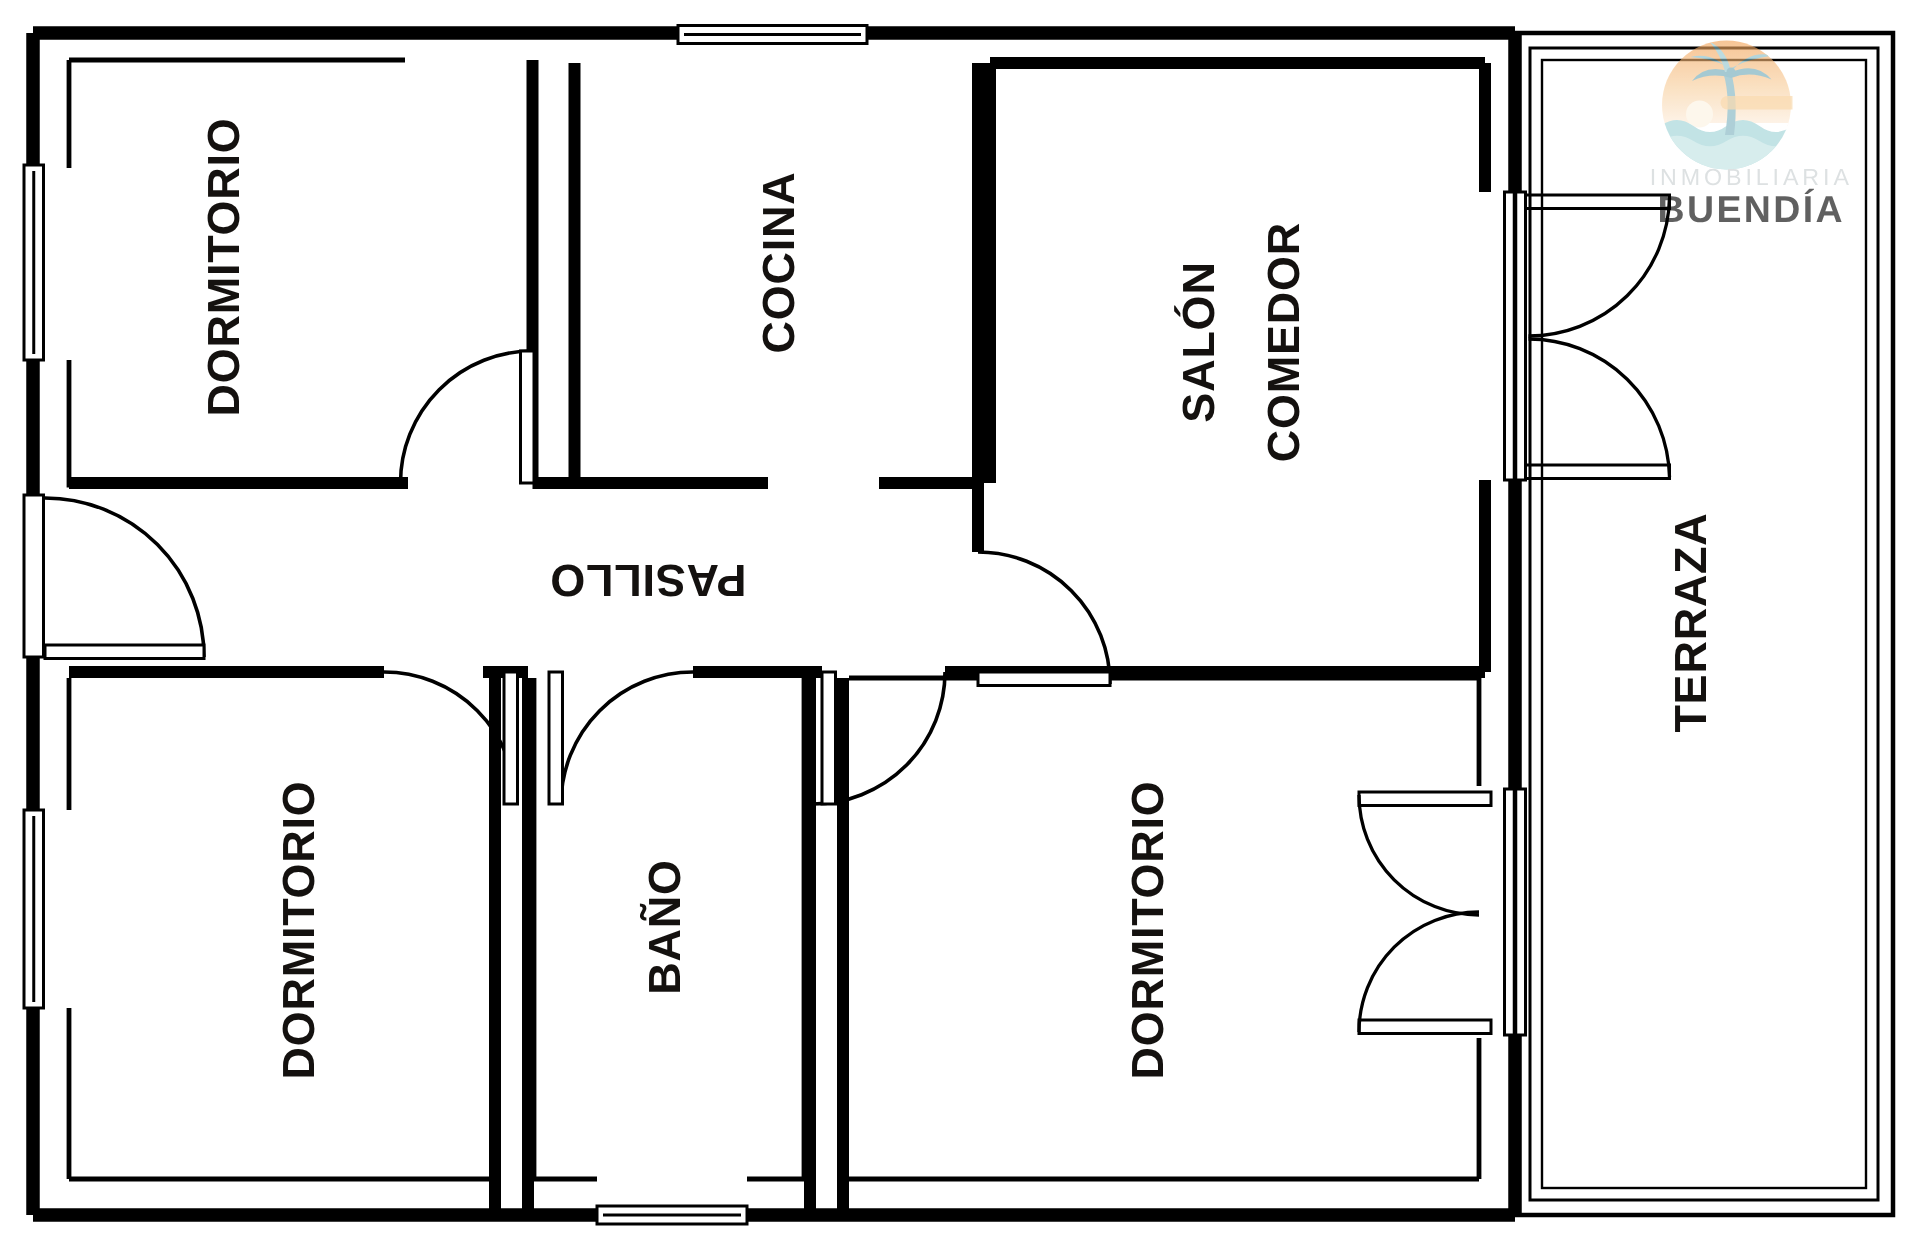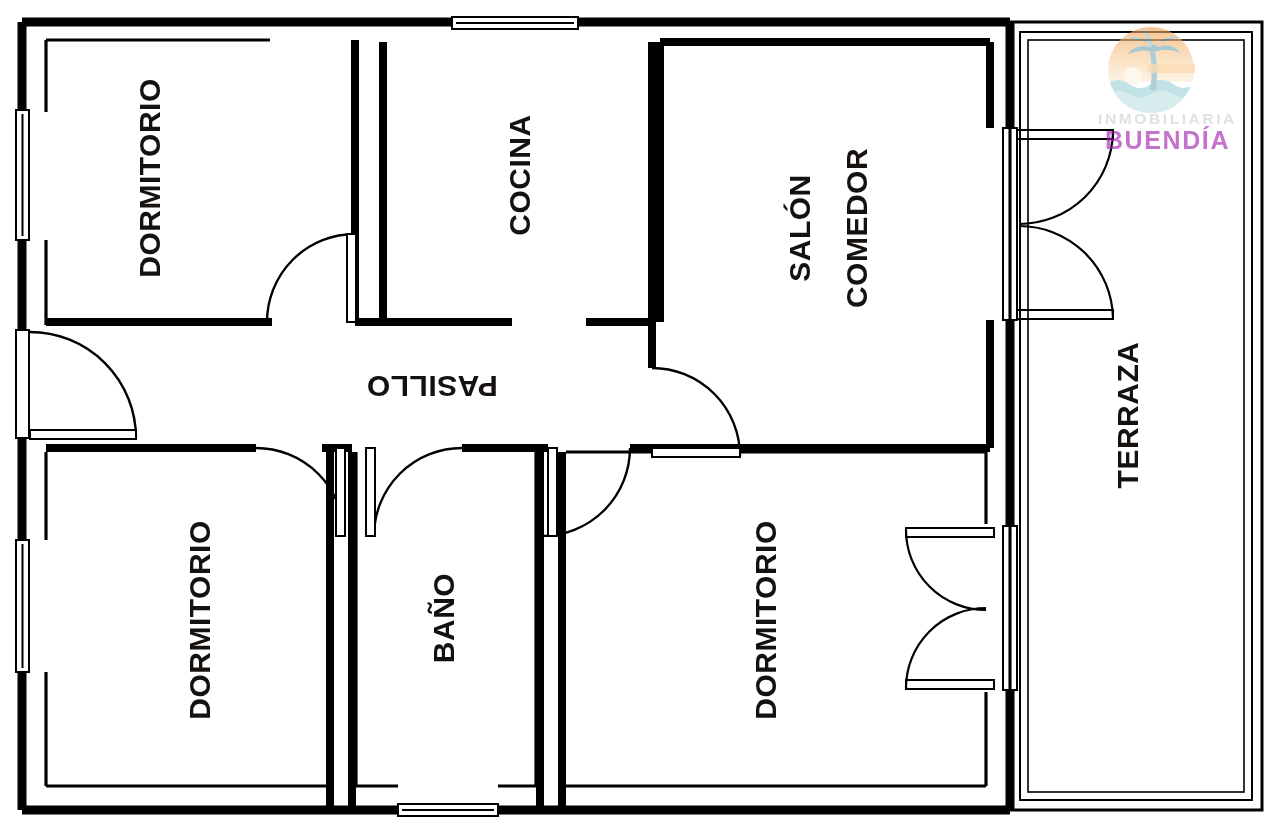--- a/index.html
+++ b/index.html
@@ -61,29 +61,29 @@
     left: 0px;
     top: 84px;
     width: 185px;
     text-align: center;
   }
   .wm-line1 {
     font-family: "Liberation Sans", sans-serif;
     font-size: 15.5px;
     letter-spacing: 2.6px;
     color: #c9cfd1;
-    font-weight: 700;
+    font-weight: 400;
     display: block;
     line-height: 1.1;
   }
   .wm-line2 {
     font-family: "Liberation Sans", sans-serif;
     font-size: 25px;
     letter-spacing: 1.6px;
-    color: #a21caf;
+    color: #000000;
     font-weight: 700;
     display: block;
     line-height: 1.08;
   }
 </style>
 </head>
 <body>
 
 <div id="plan-root">
 

